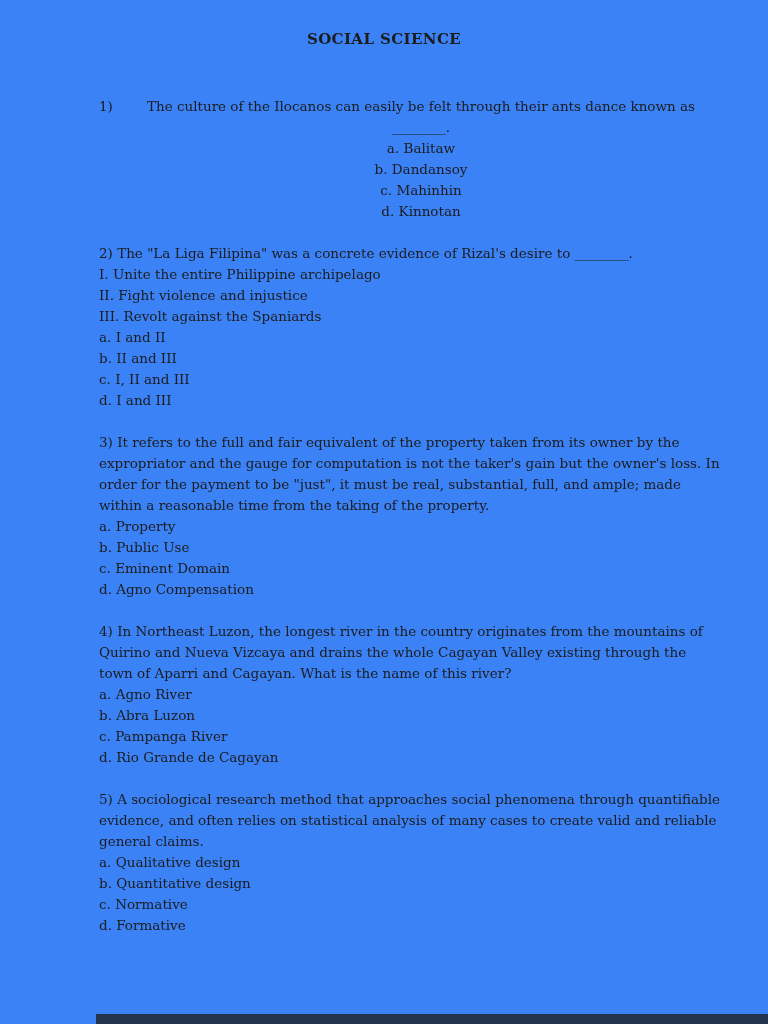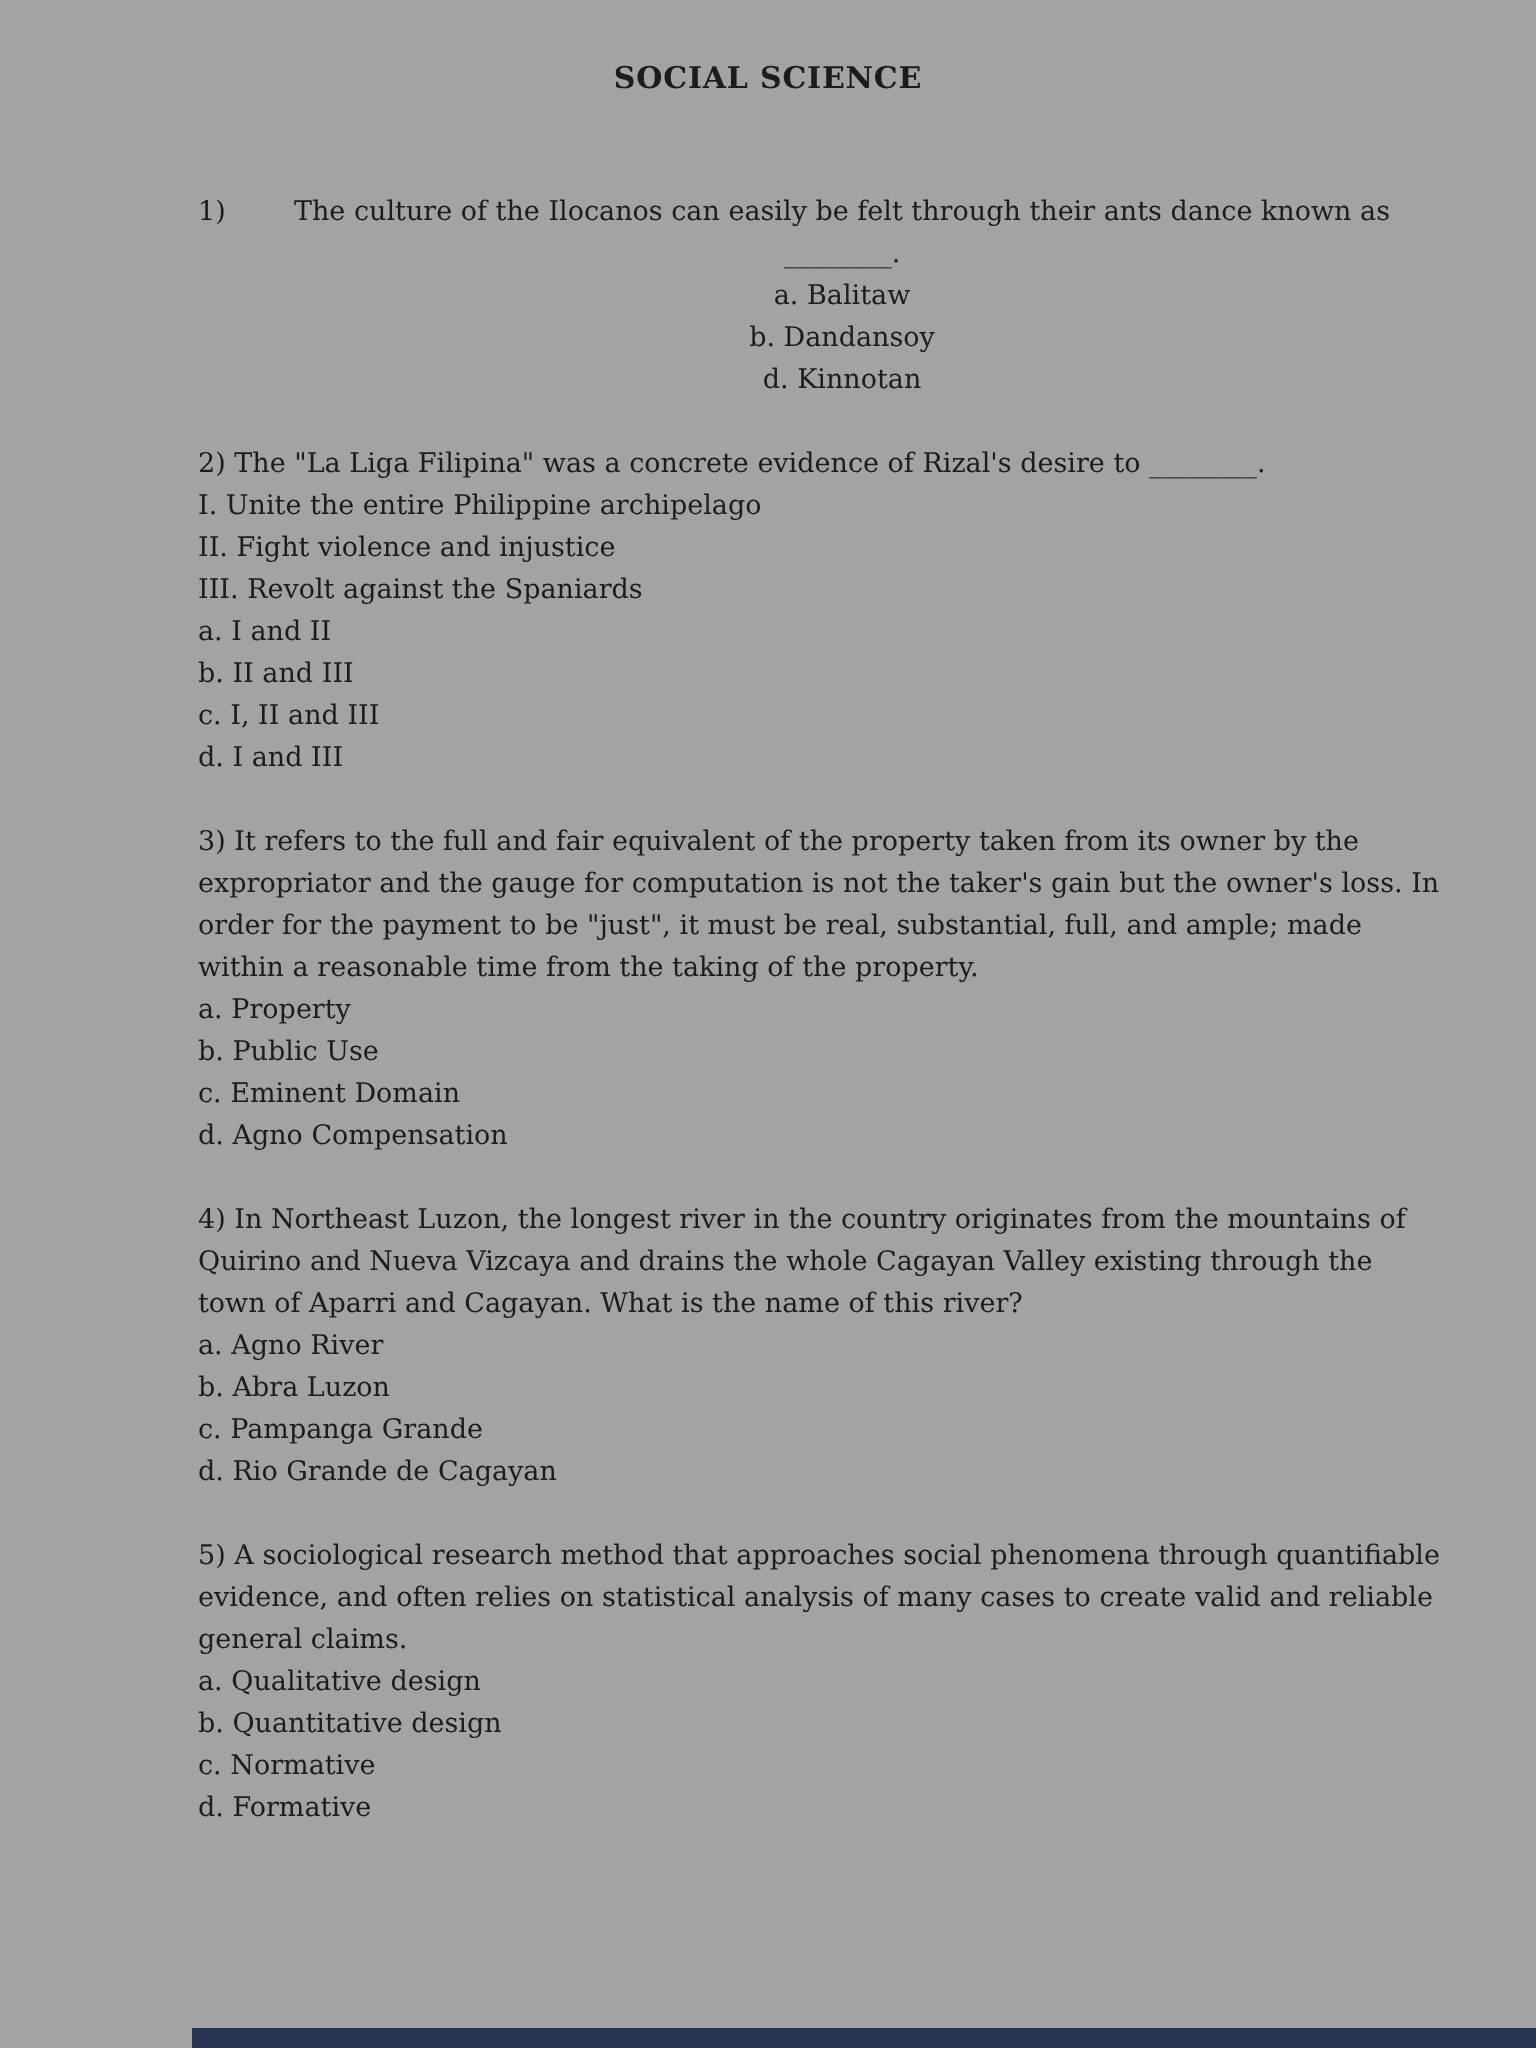--- a/index.html
+++ b/index.html
@@ -5,21 +5,21 @@
   html, body {
     margin: 0;
     padding: 0;
     background: #ffffff;
   }
   .page {
     position: relative;
     width: 768px;
     height: 1024px;
     margin: 0 auto;
-    background: #a3a3a3;
+    background: #3b82f6;
     box-sizing: border-box;
     padding: 28px 48px 0 99px;
     font-family: "DejaVu Serif", "Liberation Serif", serif;
     font-size: 13.5px;
     line-height: 21px;
     color: #1c1c1c;
     overflow: hidden;
   }
   .title {
     margin: 0 -48px 46px -99px;
@@ -62,20 +62,21 @@
 
   <section class="question">
     <div class="q-row">
       <span class="q-num">1)</span>
       <div class="q-body">
         <p class="q-line">The culture of the Ilocanos can easily be felt through their ants dance known as</p>
         <p class="q-line">________.</p>
         <div class="options">
           <p class="option-line">a. Balitaw</p>
           <p class="option-line">b. Dandansoy</p>
+          <p class="option-line">c. Mahinhin</p>
           <p class="option-line">d. Kinnotan</p>
         </div>
       </div>
     </div>
   </section>
 
   <section class="question">
     <p class="q-text">
       <span>2)</span>
       <span>The "La Liga Filipina" was a concrete evidence of Rizal's desire to ________.</span>
@@ -107,21 +108,21 @@
   </section>
 
   <section class="question">
     <p class="q-text">
       <span>4)</span>
       <span>In Northeast Luzon, the longest river in the country originates from the mountains of Quirino and Nueva Vizcaya and drains the whole Cagayan Valley existing through the town of Aparri and Cagayan. What is the name of this river?</span>
     </p>
     <div class="options">
       <p class="option-line">a. Agno River</p>
       <p class="option-line">b. Abra Luzon</p>
-      <p class="option-line">c. Pampanga Grande</p>
+      <p class="option-line">c. Pampanga River</p>
       <p class="option-line">d. Rio Grande de Cagayan</p>
     </div>
   </section>
 
   <section class="question">
     <p class="q-text">
       <span>5)</span>
       <span>A sociological research method that approaches social phenomena through quantifiable evidence, and often relies on statistical analysis of many cases to create valid and reliable general claims.</span>
     </p>
     <div class="options">

